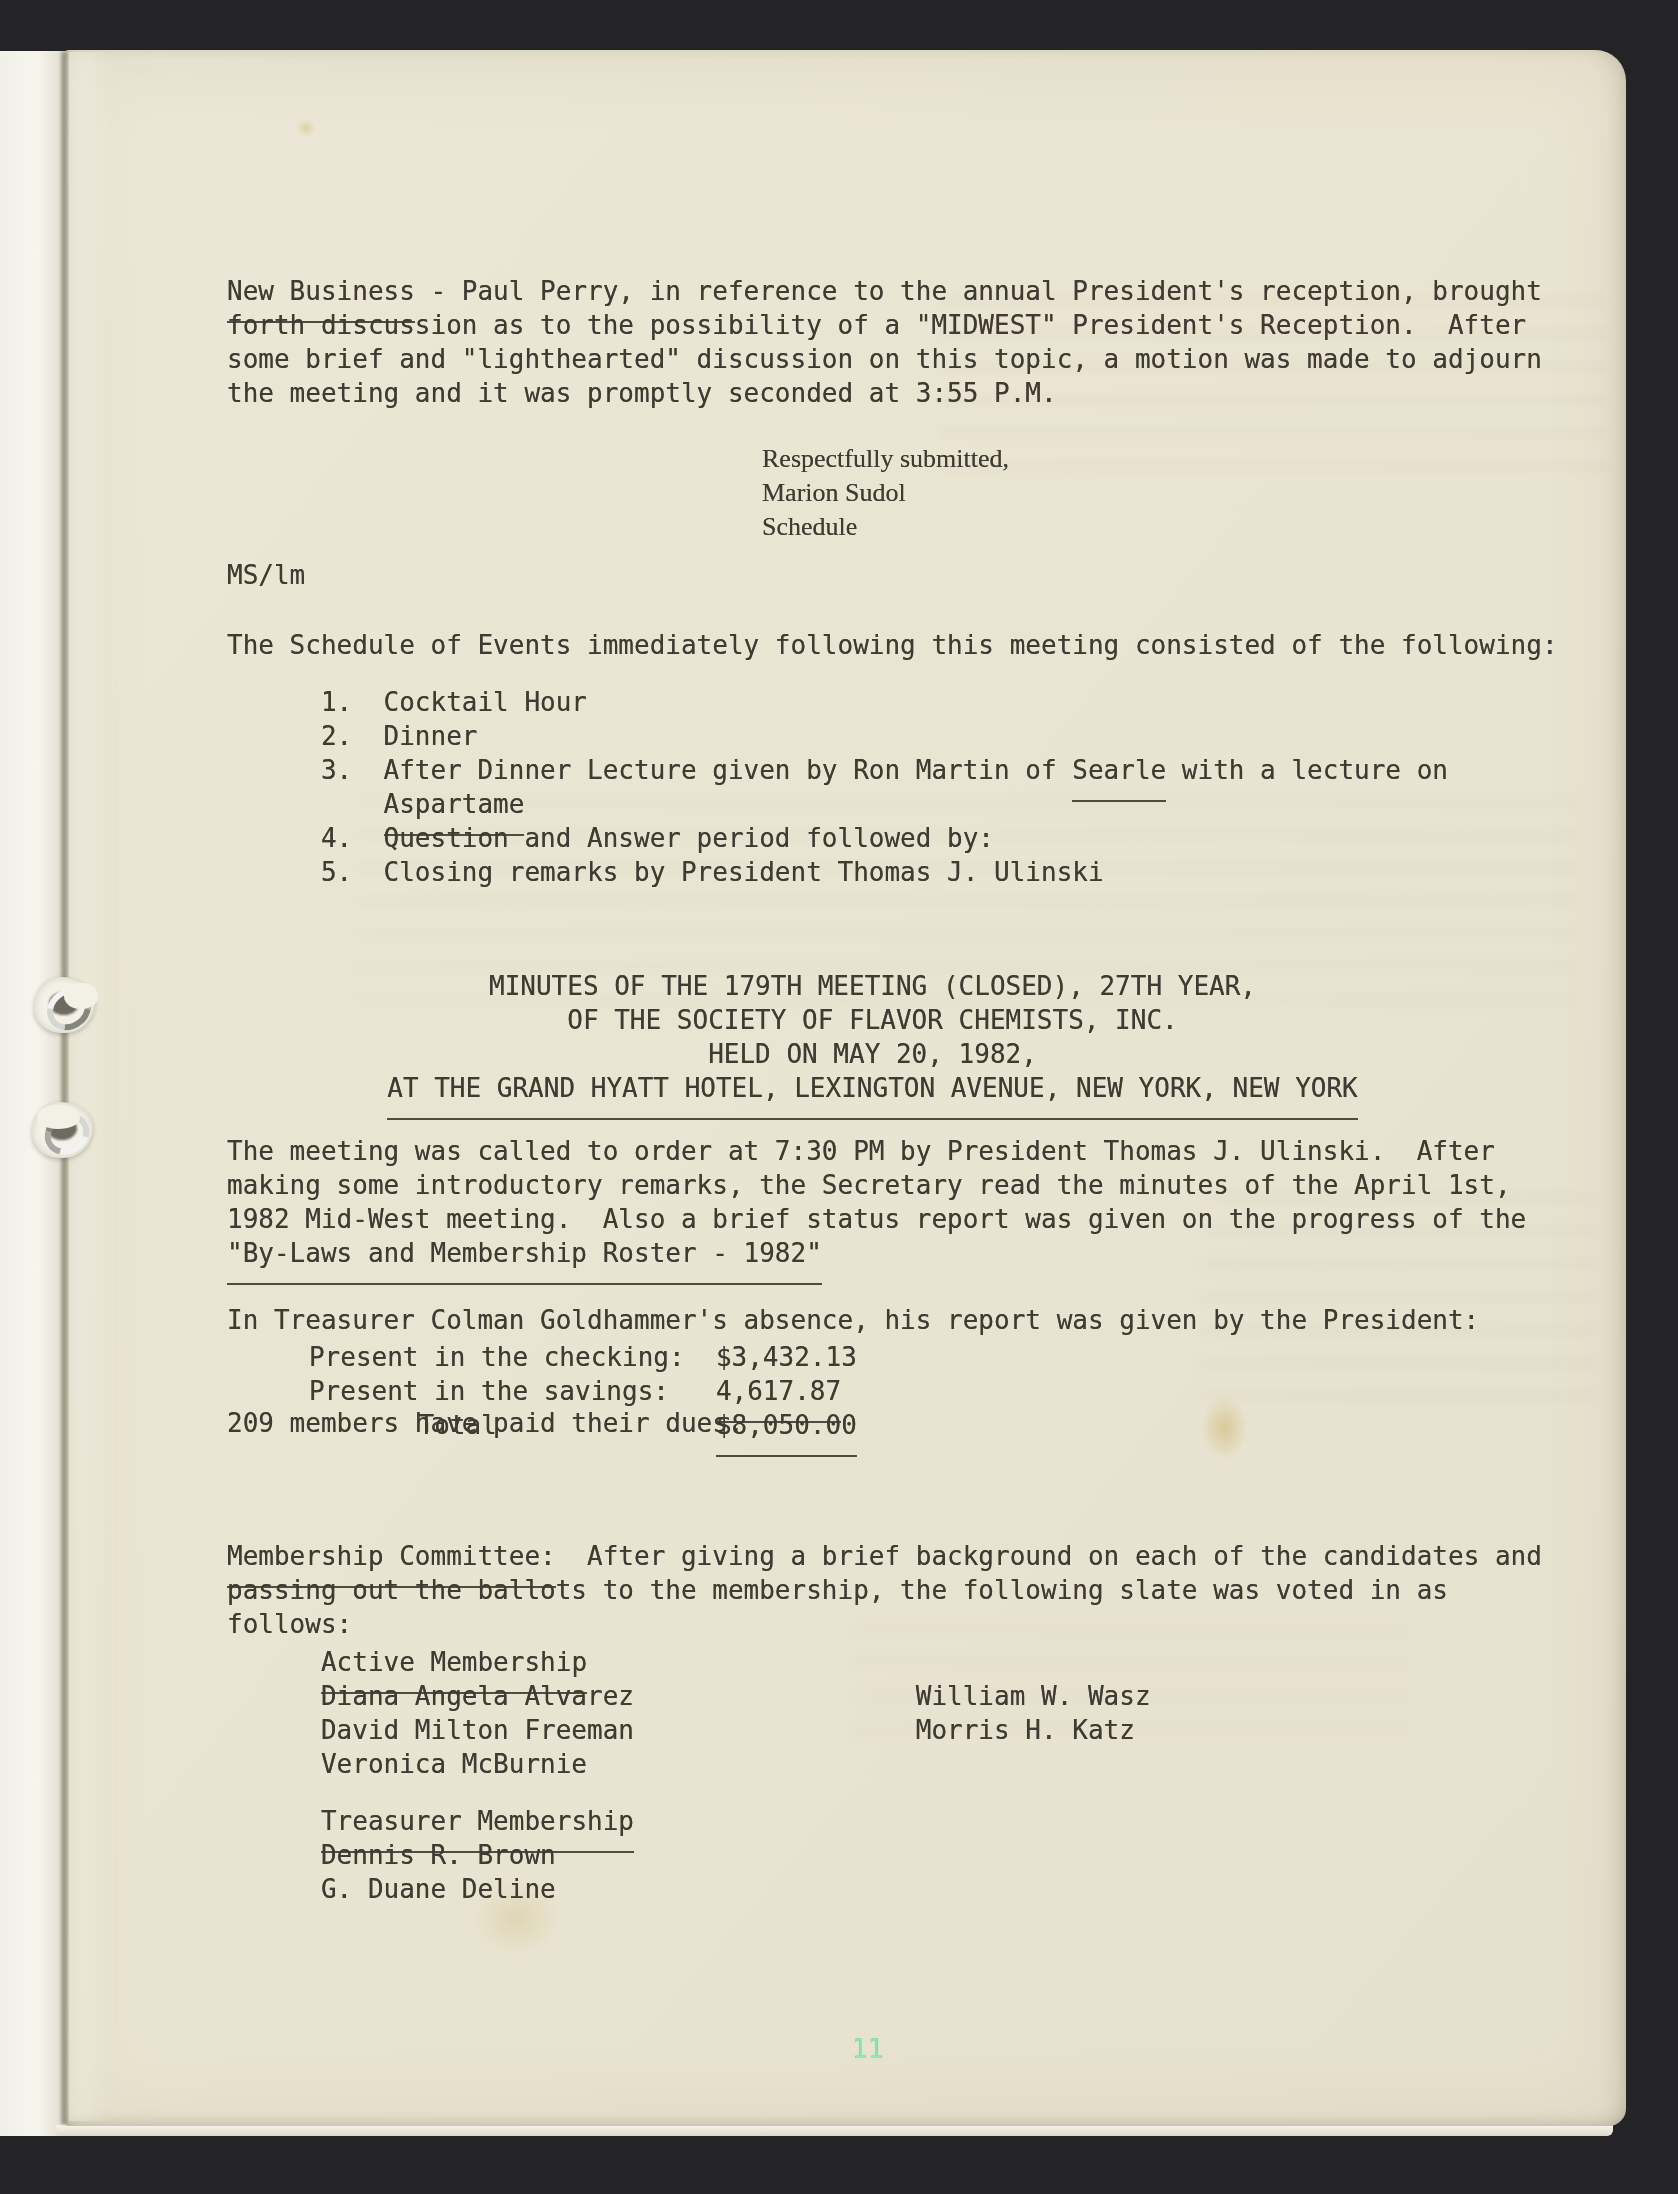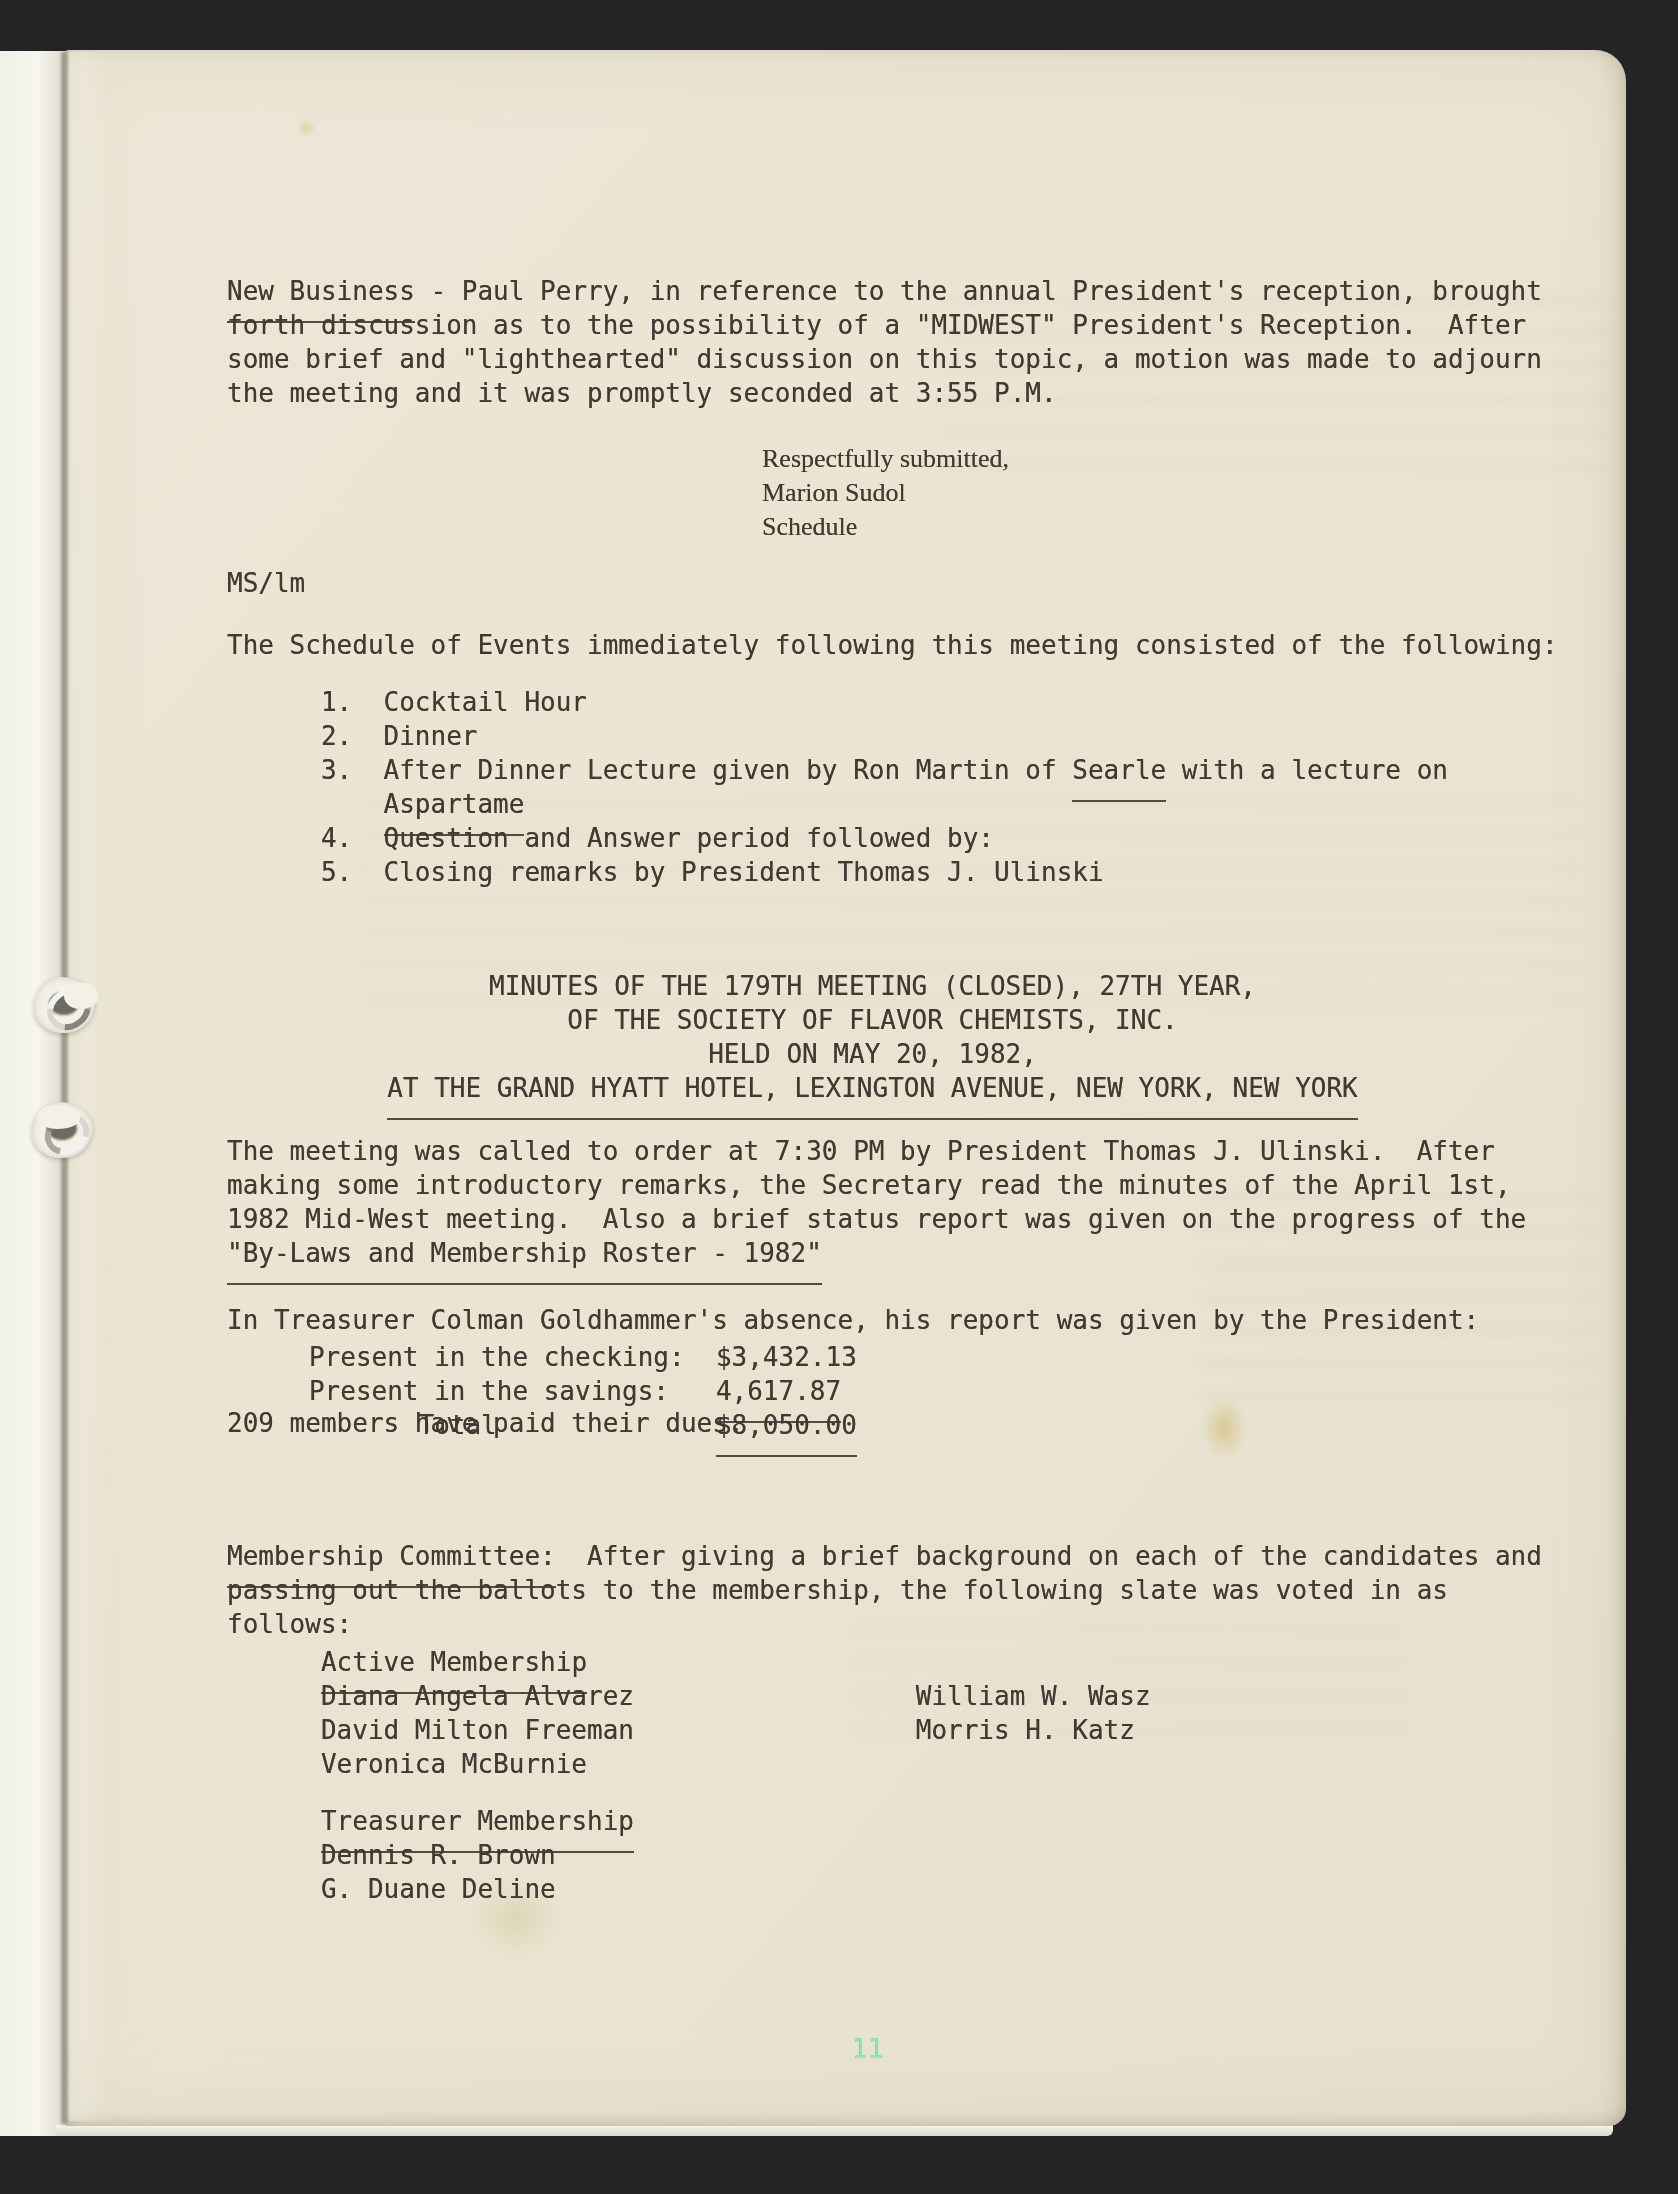--- a/index.html
+++ b/index.html
@@ -143,21 +143,21 @@
   <div class="hole hole2">
     <span class="fluff"></span>
     <span class="void"></span>
     <span class="ring"></span>
     <span class="fluff2"></span>
   </div>
 
   <div class="content">
       <div class="tblock" style="left: 227px; top: 274px;"><div class="tline"><span class="u">New Business</span><span> - Paul Perry, in reference to the annual President's reception, brought</span></div><div class="tline"><span>forth discussion as to the possibility of a "MIDWEST" President's Reception.  After</span></div><div class="tline"><span>some brief and "lighthearted" discussion on this topic, a motion was made to adjourn</span></div><div class="tline"><span>the meeting and it was promptly seconded at 3:55 P.M.</span></div></div>
       <div class="tblock" style="left: 762px; top: 442px; font-family: Liberation Serif, serif;"><div class="tline"><span>Respectfully submitted,</span></div><div class="tline"><span>Marion Sudol</span></div><div class="tline"><span>Schedule</span></div></div>
-      <div class="tblock" style="left: 227px; top: 558px; margin-top: 8px;"><div class="tline"><span>MS/lm</span></div></div>
+      <div class="tblock" style="left: 227px; top: 558px;"><div class="tline"><span>MS/lm</span></div></div>
       <div class="tblock" style="left: 227px; top: 628px;"><div class="tline"><span>The Schedule of Events immediately following this meeting consisted of the following:</span></div></div>
       <div class="tblock" style="left: 227px; top: 685px;"><div class="tline"><span>      1.  Cocktail Hour</span></div><div class="tline"><span>      2.  Dinner</span></div><div class="tline"><span>      3.  After Dinner Lecture given by Ron Martin of </span><span class="u">Searle</span><span> with a lecture on</span></div><div class="tline"><span>          </span><span class="u">Aspartame</span></div><div class="tline"><span>      4.  Question and Answer period followed by:</span></div><div class="tline"><span>      5.  Closing remarks by President Thomas J. Ulinski</span></div></div>
       <div class="tblock" style="left: 227px; top: 969px; width: 1291px; text-align: center;"><div class="tline"><span>MINUTES OF THE 179TH MEETING (CLOSED), 27TH YEAR,</span></div><div class="tline"><span>OF THE SOCIETY OF FLAVOR CHEMISTS, INC.</span></div><div class="tline"><span>HELD ON MAY 20, 1982,</span></div><div class="tline"><span class="u">AT THE GRAND HYATT HOTEL, LEXINGTON AVENUE, NEW YORK, NEW YORK</span></div></div>
       <div class="tblock" style="left: 227px; top: 1134px;"><div class="tline"><span>The meeting was called to order at 7:30 PM by President Thomas J. Ulinski.  After</span></div><div class="tline"><span>making some introductory remarks, the Secretary read the minutes of the April 1st,</span></div><div class="tline"><span>1982 Mid-West meeting.  Also a brief status report was given on the progress of the</span></div><div class="tline"><span class="u">"By-Laws and Membership Roster - 1982"</span></div></div>
       <div class="tblock" style="left: 227px; top: 1303px;"><div class="tline"><span>In Treasurer Colman Goldhammer's absence, his report was given by the President:</span></div></div>
       <div class="tblock" style="left: 215px; top: 1340px;"><div class="tline"><span>      Present in the checking:  $3,432.13</span></div><div class="tline"><span>      Present in the savings:   </span><span class="u">4,617.87</span></div><div class="tline"><span>             Total              </span><span class="u">$8,050.00</span></div></div>
       <div class="tblock" style="left: 227px; top: 1406px;"><div class="tline"><span>209 members have paid their dues.</span></div></div>
       <div class="tblock" style="left: 227px; top: 1539px;"><div class="tline"><span class="u">Membership Committee:</span><span>  After giving a brief background on each of the candidates and</span></div><div class="tline"><span>passing out the ballots to the membership, the following slate was voted in as</span></div><div class="tline"><span>follows:</span></div></div>
       <div class="tblock" style="left: 227px; top: 1645px;"><div class="tline"><span>      </span><span class="u">Active Membership</span></div><div class="tline"><span>      Diana Angela Alvarez                  William W. Wasz</span></div><div class="tline"><span>      David Milton Freeman                  Morris H. Katz</span></div><div class="tline"><span>      Veronica McBurnie</span></div></div>
       <div class="tblock" style="left: 227px; top: 1804px;"><div class="tline"><span>      </span><span class="u">Treasurer Membership</span></div><div class="tline"><span>      Dennis R. Brown</span></div><div class="tline"><span>      G. Duane Deline</span></div></div>

